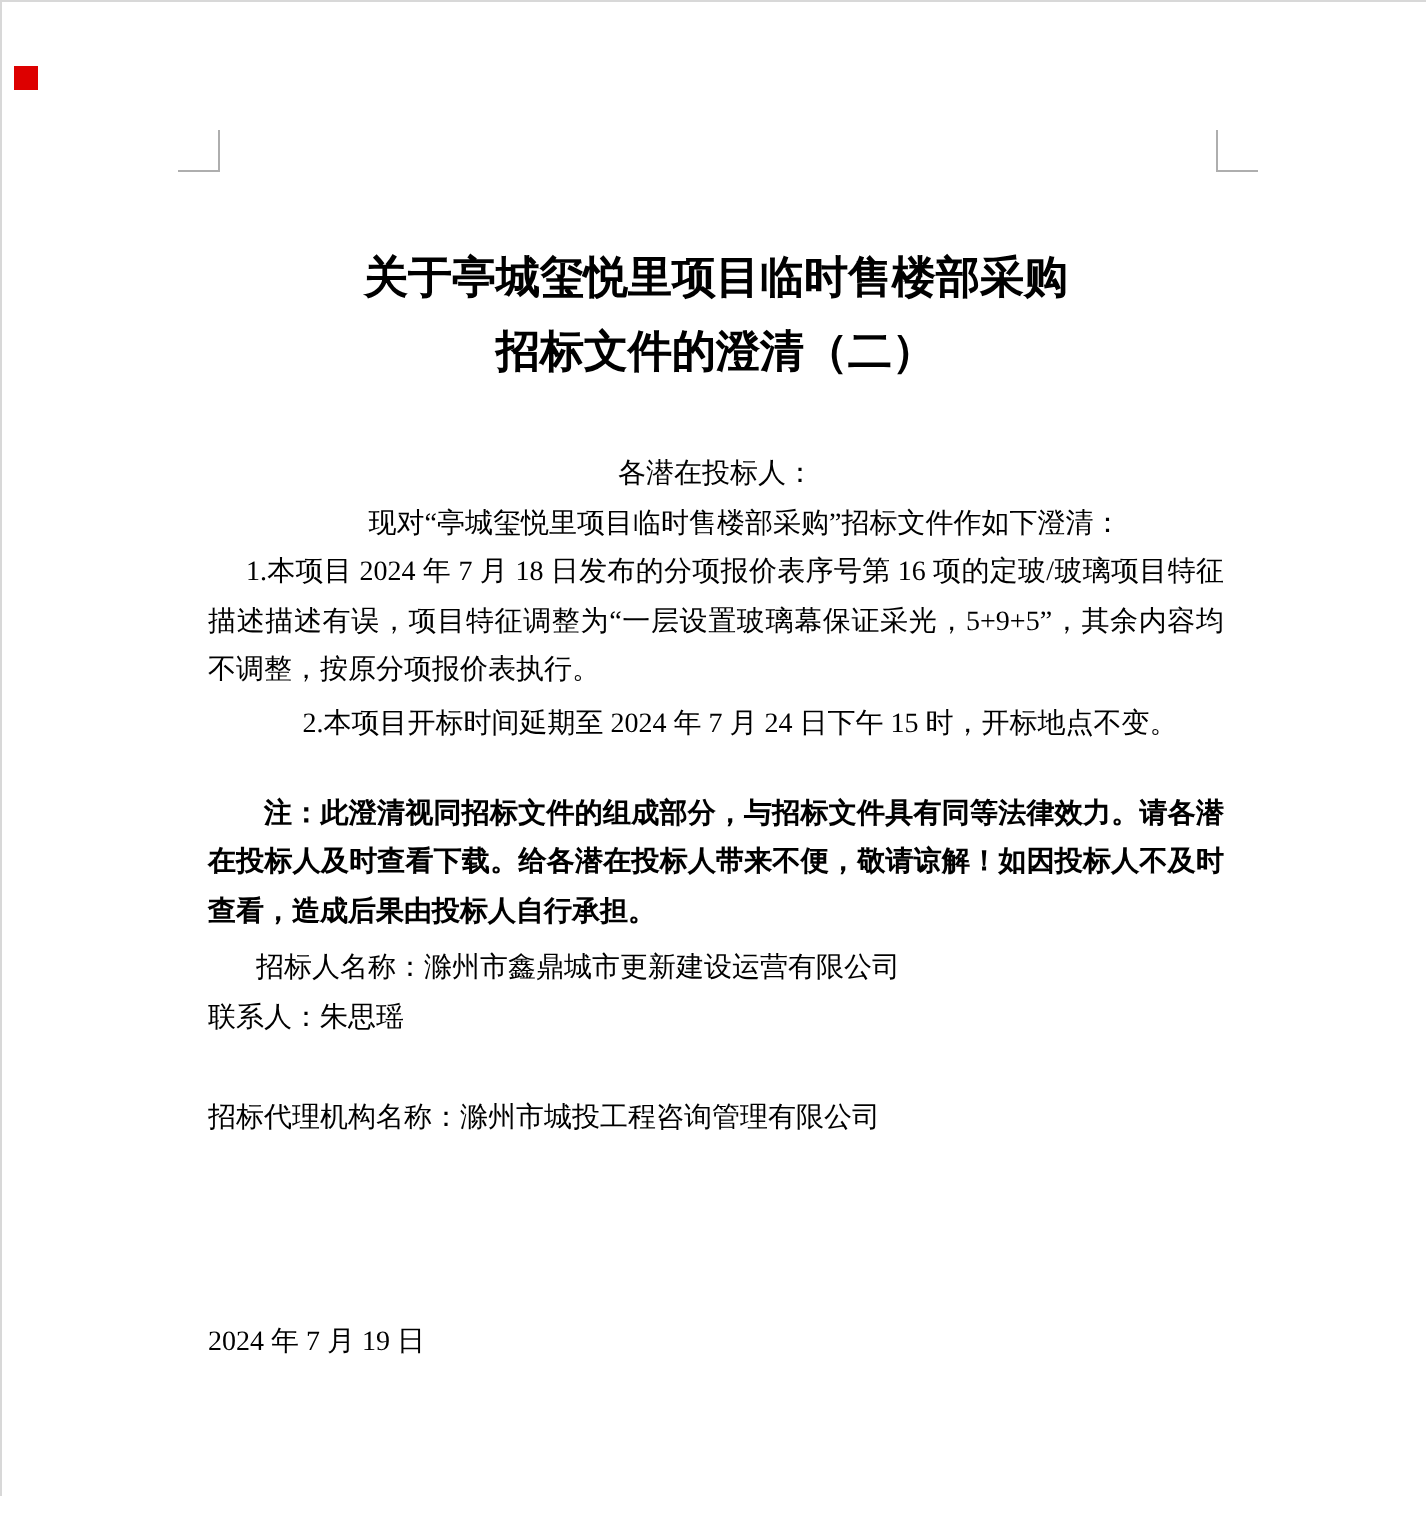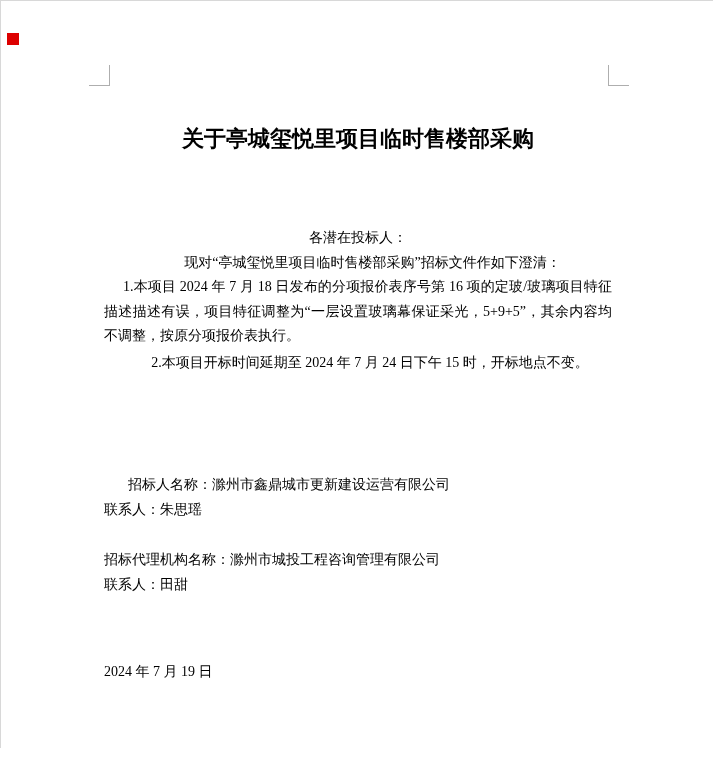--- a/index.html
+++ b/index.html
@@ -74,30 +74,31 @@
 
   <div class="red-marker"></div>
 
   <div class="crop crop-l-v"></div>
   <div class="crop crop-l-h"></div>
   <div class="crop crop-r-v"></div>
   <div class="crop crop-r-h"></div>
 
   <div class="doc-block title">
     <div>关于亭城玺悦里项目临时售楼部采购</div>
+    <div>招标文件的澄清（二）</div>
   </div>
 
   <div class="doc-block greeting">各潜在投标人：</div>
 
   <div class="doc-block intro">现对“亭城玺悦里项目临时售楼部采购”招标文件作如下澄清：</div>
 
   <div class="doc-block item1">1.本项目 2024 年 7 月 18 日发布的分项报价表序号第 16 项的定玻/玻璃项目特征描述描述有误，项目特征调整为“一层设置玻璃幕保证采光，5+9+5”，其余内容均不调整，按原分项报价表执行。</div>
 
   <div class="doc-block item2">2.本项目开标时间延期至 2024 年 7 月 24 日下午 15 时，开标地点不变。</div>
 
+  <div class="doc-block note">注：此澄清视同招标文件的组成部分，与招标文件具有同等法律效力。请各潜在投标人及时查看下载。给各潜在投标人带来不便，敬请谅解！如因投标人不及时查看，造成后果由投标人自行承担。</div>
 
   <div class="info-line il-0">招标人名称：滁州市鑫鼎城市更新建设运营有限公司</div>
   <div class="info-line il-1">联系人：朱思瑶</div>
   <div class="info-line il-3">招标代理机构名称：滁州市城投工程咨询管理有限公司</div>
-  <div class="info-line il-4">联系人：田甜</div>
   <div class="info-line il-6">2024 年 7 月 19 日</div>
 
 </div>
 
 </body></html>

